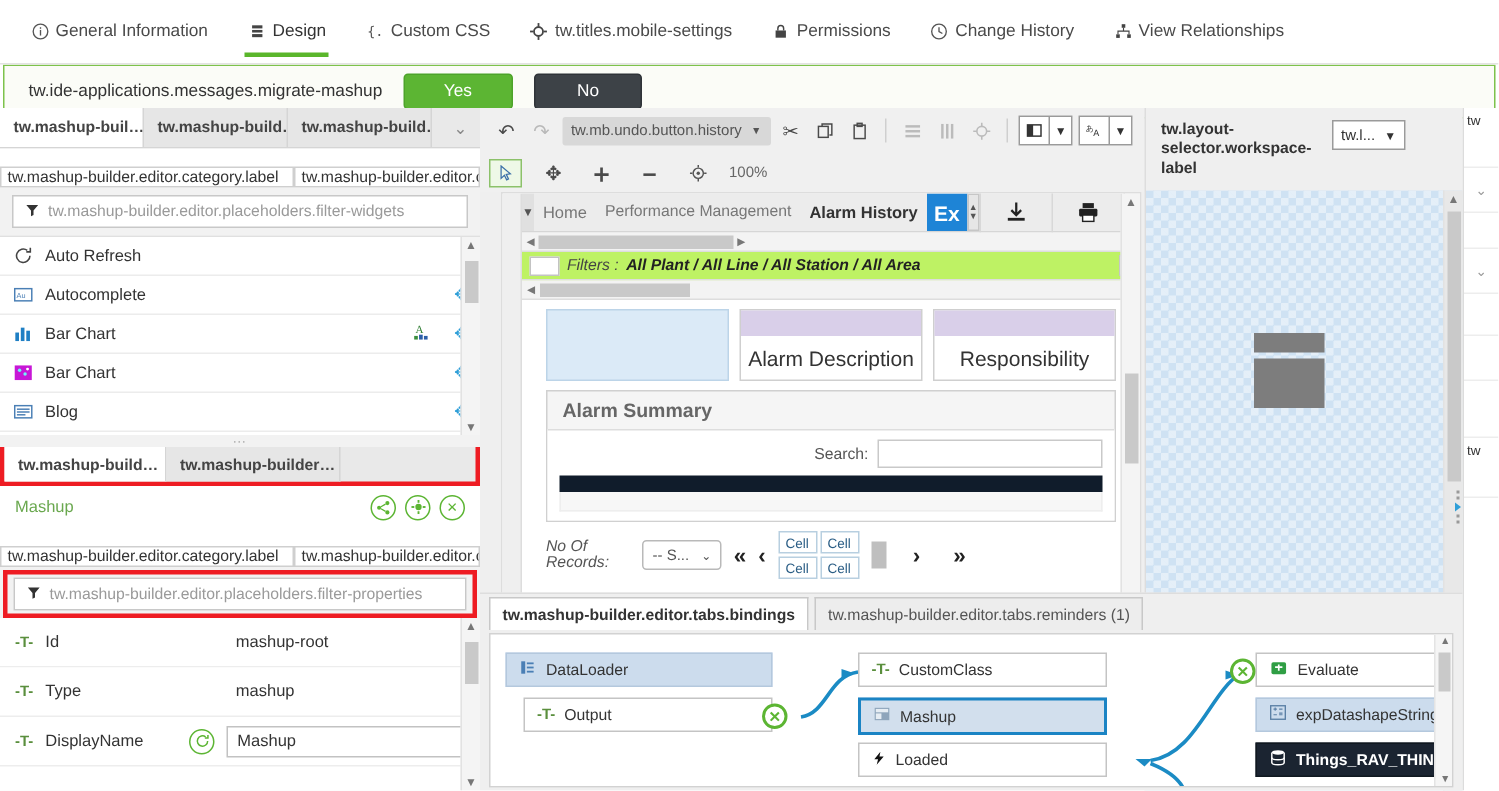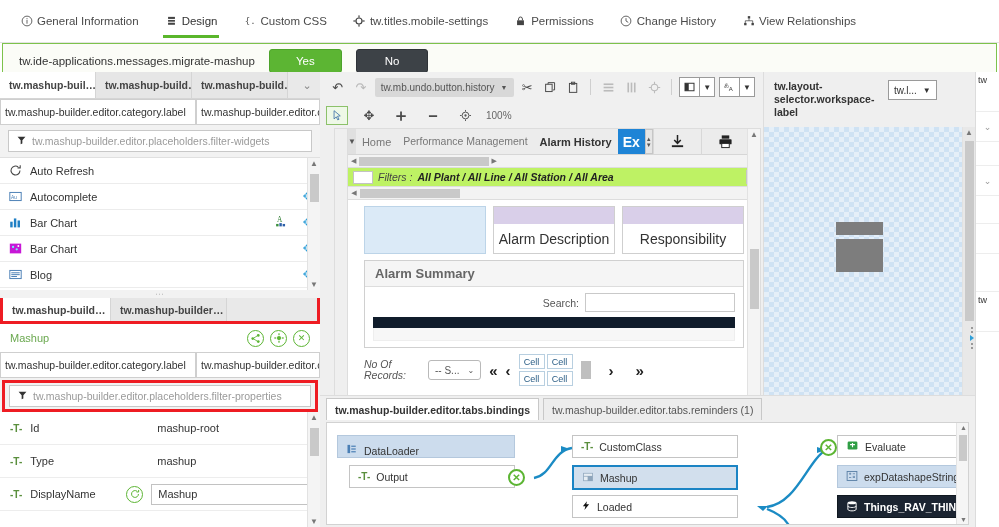--- a/index.html
+++ b/index.html
@@ -70,21 +70,21 @@
     font-size:10.5px; font-weight:bold; color:#444;
     padding:0 9px; display:flex; align-items:center;
     background:#e6e6e6; border-right:1px solid #d5d5d5;
     white-space:nowrap; overflow:hidden; cursor:pointer;
   }
   .tabstrip .tb.sel { background:#ffffff; }
   .tabstrip .chev { margin-left:auto; width:26px; display:flex; align-items:center; justify-content:center; color:#888; font-size:11px; cursor:pointer;}
 
   .redbox { border:3px solid #ee1c23; }
 
-  .subtabrow { display:flex; height:26px; background:#fff; position:relative; }
+  .subtabrow { display:flex; height:26px; background:#fff; position:relative;align-items:flex-end; }
   .subtab {
     flex:0 0 auto; font-size:10.5px; color:#333; background:#fff;
     border:1px solid #cfcfcf; display:flex; align-items:center;
     padding:0 4px; white-space:nowrap; overflow:hidden; cursor:pointer;
   }
 
   .filterbox {
     margin:5px 8px; height:22px; background:#fff; border:1px solid #c8c8c8;
     display:flex; align-items:center; gap:6px; padding:0 8px;
     font-size:10.5px; color:#9a9a9a; cursor:text;
@@ -771,21 +771,21 @@
   <div class="bcanvas">
     <svg class="wire">
       <path d="M207,55 C225,52 225,28 245,25" stroke="#1b8bc4" stroke-width="2.4" fill="none"></path>
       <path d="M243,26 l-9,-3 l0,6 z" fill="#1b8bc4"></path>
       <path d="M440,84 C470,80 480,38 500,26" stroke="#1b8bc4" stroke-width="2.4" fill="none"></path>
       <path d="M499,27 l-9,-3 l0,6 z" fill="#1b8bc4"></path>
       <path d="M440,86 C465,96 470,112 455,122" stroke="#1b8bc4" stroke-width="2.4" fill="none"></path>
       <path d="M441,83 l-11,0 l6,5 z" fill="#1b8bc4"></path>
     </svg>
 
-    <div class="bnode fill" style="left:10px; top:12px; width:178px;align-items:flex-end;">
+    <div class="bnode fill" style="left:10px; top:12px; width:178px;">
       <span>
         <svg width="12" height="12" viewBox="0 0 16 16">
             <rect x="2" y="2.5" width="3.5" height="11" fill="#4a7fb5"></rect>
             <rect x="7" y="3.5" width="6" height="1.6" fill="#4a7fb5"></rect>
             <rect x="7" y="7.2" width="6" height="1.6" fill="#4a7fb5"></rect>
             <rect x="7" y="10.9" width="6" height="1.6" fill="#4a7fb5"></rect>
           </svg>
       </span>
       <span>DataLoader</span>
     </div>

